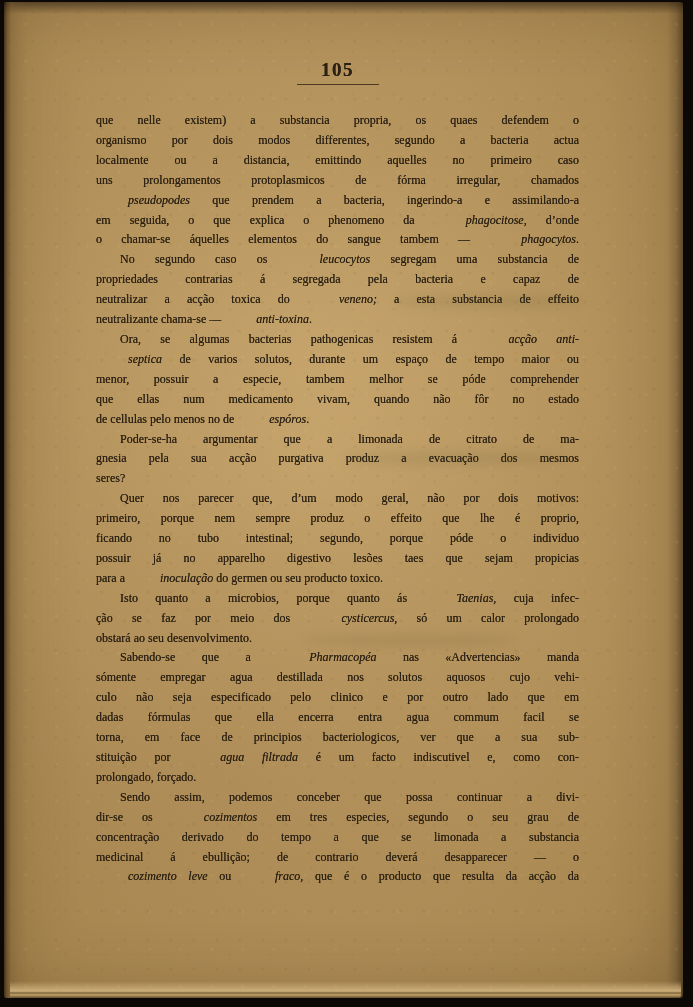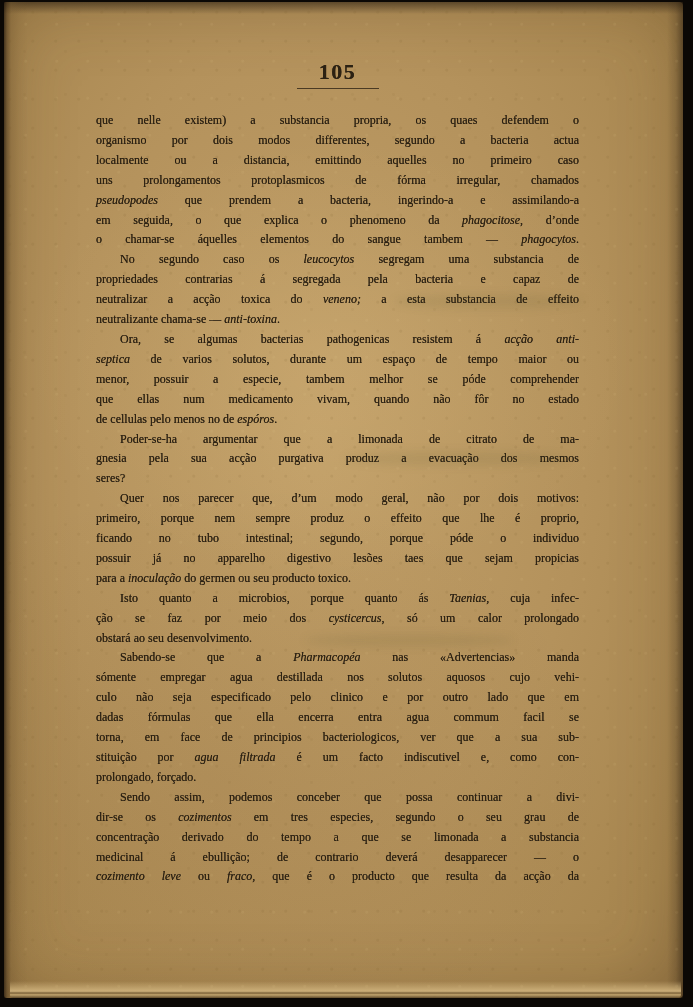--- a/index.html
+++ b/index.html
@@ -66,21 +66,21 @@
       #c2a46d 81%,
       #5e4a2b 100%);
     pointer-events: none;
   }
   .page-header {
     position: absolute; left: 92px; top: 57px; width: 483px;
     text-align: center;
     color: var(--ink, #2b2113);
   }
   .page-number {
-    font-size: 22px;
+    font-size: 19px;
     font-weight: bold;
     letter-spacing: 1.5px;
     text-shadow: 0 0 .5px rgba(43,33,19,.9);
   }
   .page-number-rule {
     width: 82px; height: 0;
     border-top: 1.6px solid rgba(43,33,19,.78);
     margin: 3px auto 0 auto;
   }
   .page-text {
@@ -91,21 +91,21 @@
     text-shadow: 0 0 .5px rgba(43,33,19,.85);
   }
   .para { margin: 0; }
   .para.indent .line:first-child { text-indent: 24px; }
   .line {
     text-align: justify;
     text-align-last: justify;
     white-space: normal;
   }
   .line.no-fill { text-align-last: left; }
-  .line em { font-style: italic; }
+  .line em { font-style: italic; margin-left: 32px; }
   
   .smudge {
     position: absolute;
     border-radius: 50%;
     filter: blur(4px);
     background: rgba(75,82,42,.10);
     pointer-events: none;
   }
   .smudge.s1 { left: 390px; top: 292px; width: 190px; height: 15px; }
   .smudge.s2 { left: 340px; top: 449px; width: 225px; height: 15px; }

